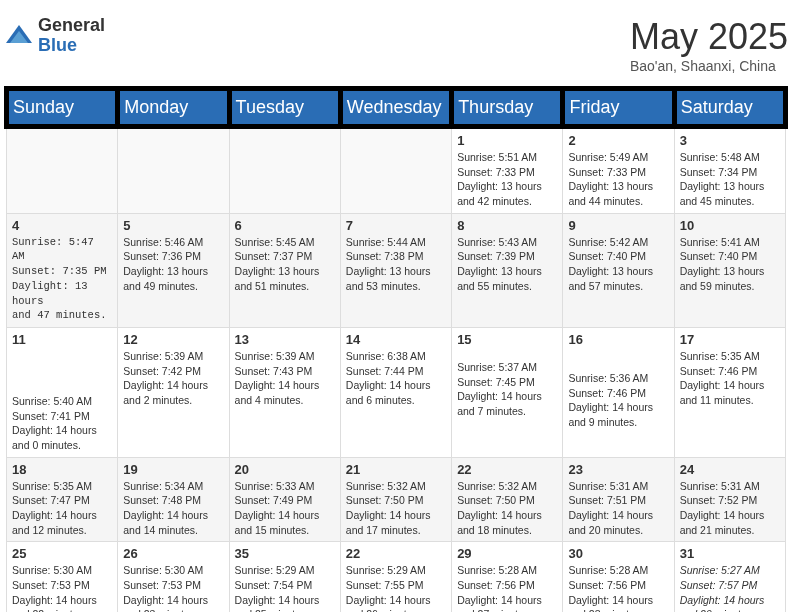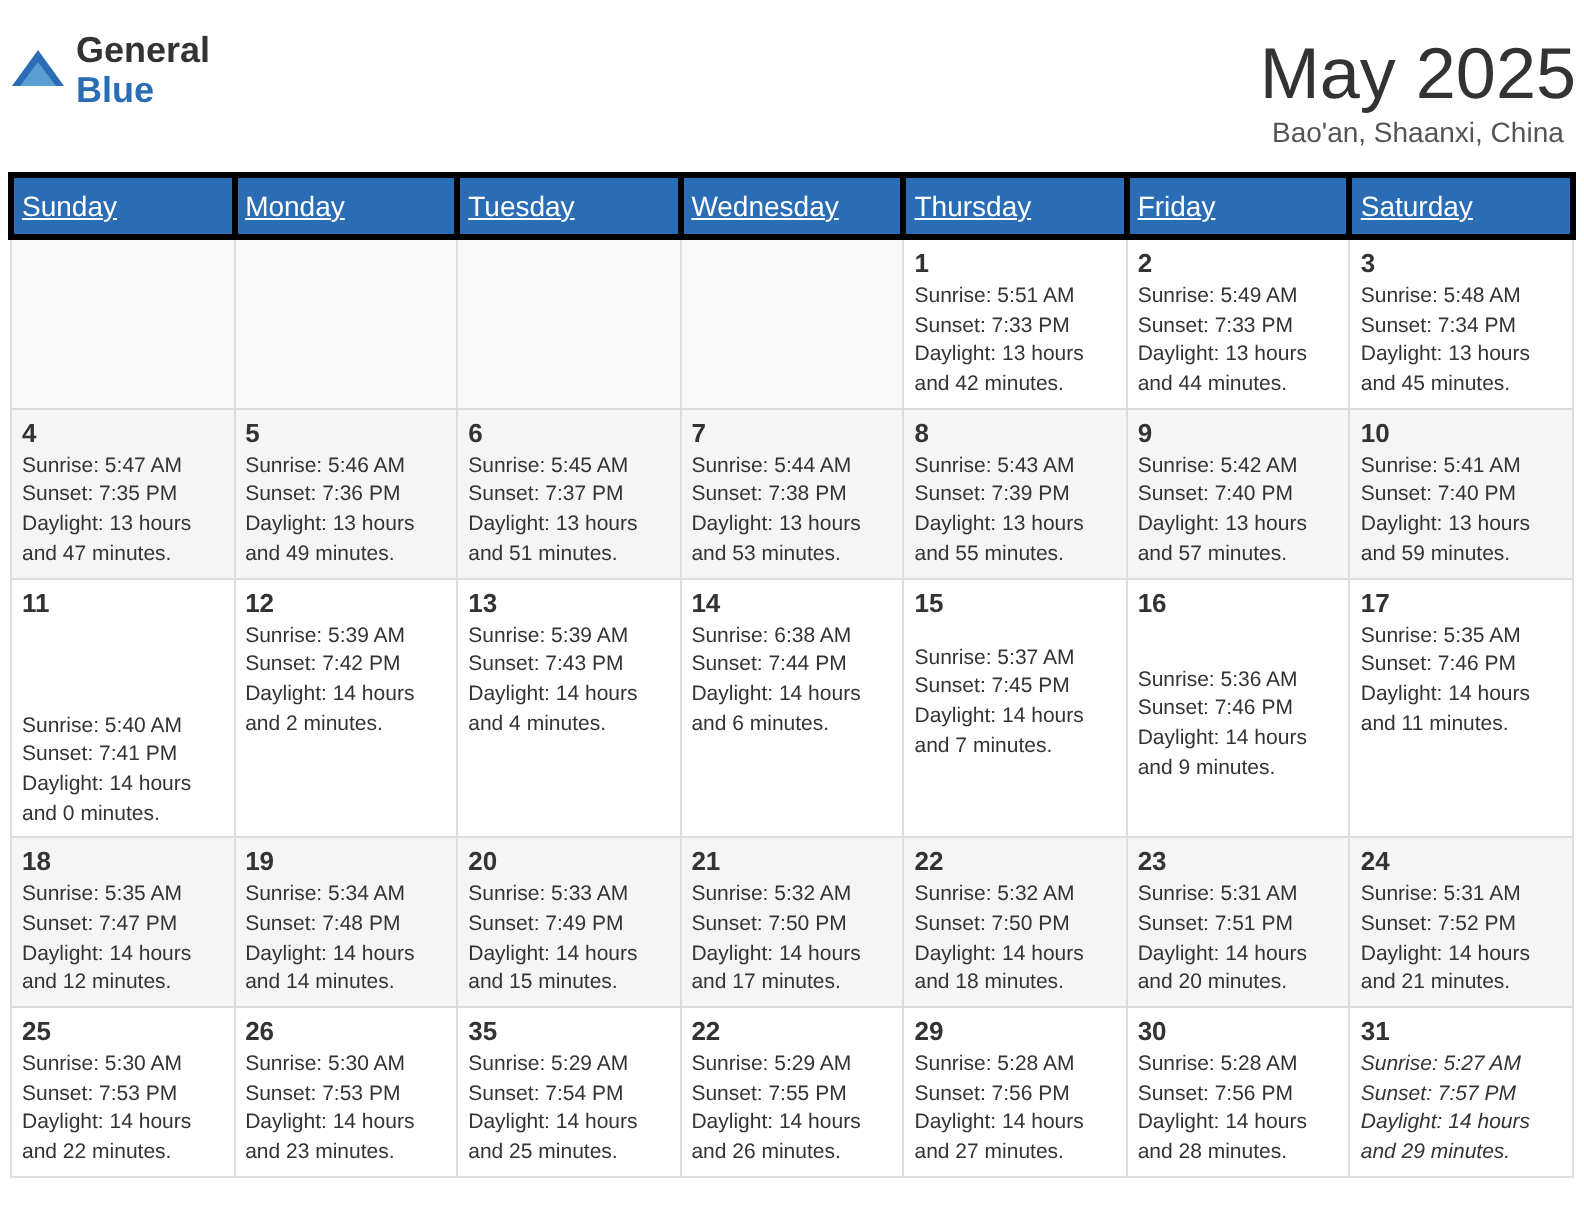--- a/index.html
+++ b/index.html
@@ -37,45 +37,44 @@
       font-size: 18px;
       font-weight: bold;
       color: #2a6db5;
     }
     .logo-icon {
       width: 30px;
       height: 30px;
       margin-right: 4px;
     }
     .title-area {
-      text-align: center;
+      text-align: left;
     }
     .month-title {
       font-size: 36px;
       color: #333;
       font-weight: normal;
     }
     .location {
       font-size: 14px;
       color: #555;
     }
     .calendar {
       width: 100%;
       border-collapse: collapse;
       border: 1px solid #ccc;
     }
     .calendar th {
       background: #2a6db5;
       color: #fff;
       padding: 6px 4px;
-      font-size: 14px;
+      font-size: 18px;
       font-weight: normal;
       text-align: left;
-      border: 3px solid #000000;
-      text-decoration: underline;
+      border: 5px solid #000000;
     }
     .calendar td {
       vertical-align: top;
       padding: 4px 5px;
       font-size: 11px;
       color: #333;
       border: 1px solid #ddd;
       min-height: 80px;
       width: calc(100% / 7);
       background: #fff;
@@ -156,21 +155,21 @@
             <span class="day-number">3</span>
             <div class="day-info" style="white-space: pre-line;">Sunrise: 5:48 AM
 Sunset: 7:34 PM
 Daylight: 13 hours
 and 45 minutes.</div>
           </td>
         </tr>
         <tr>
           <td>
             <span class="day-number">4</span>
-            <div class="day-info" style="white-space: pre-line;">Sunrise: 5:47 AM
+            <div class="day-info" style="white-space: pre-line; font-family: Liberation Mono, monospace;">Sunrise: 5:47 AM
 Sunset: 7:35 PM
 Daylight: 13 hours
 and 47 minutes.</div>
           </td>
           <td>
             <span class="day-number">5</span>
             <div class="day-info" style="white-space: pre-line;">Sunrise: 5:46 AM
 Sunset: 7:36 PM
 Daylight: 13 hours
 and 49 minutes.</div>

